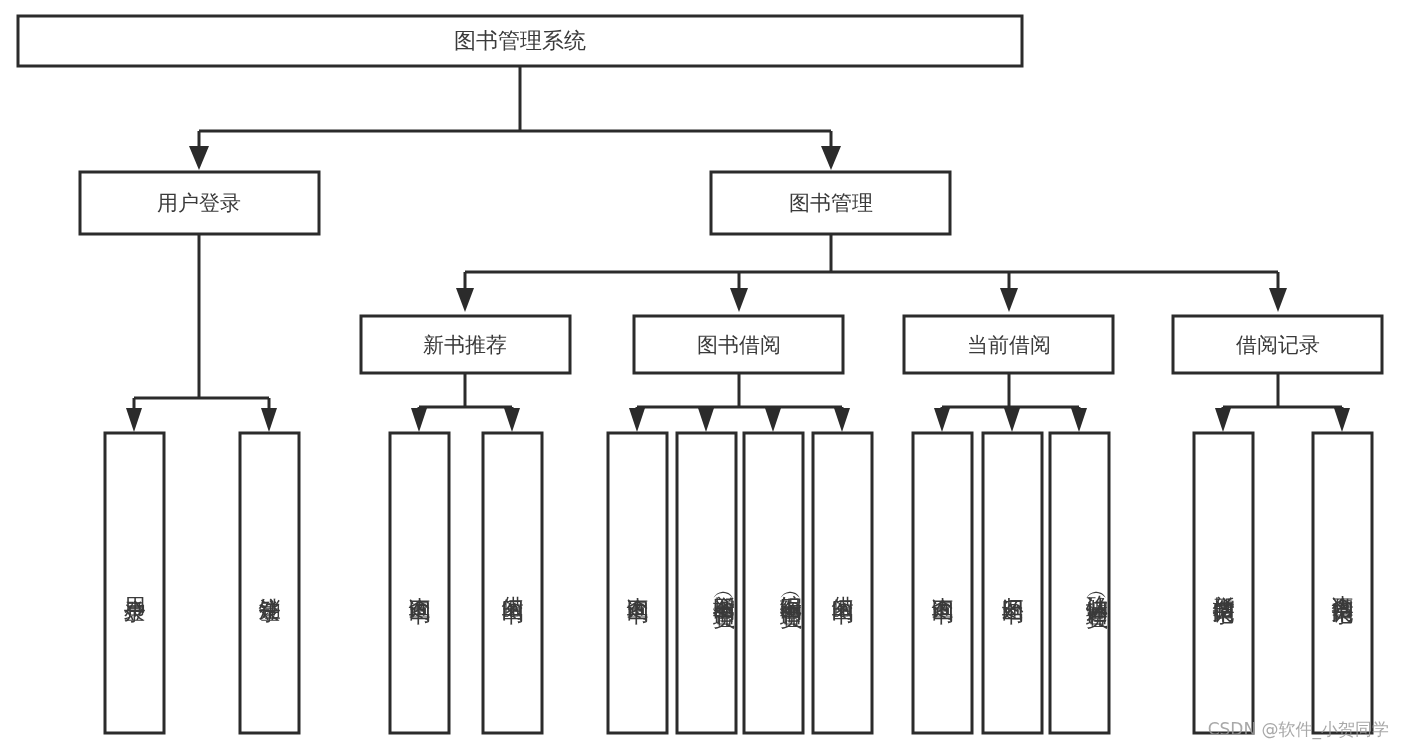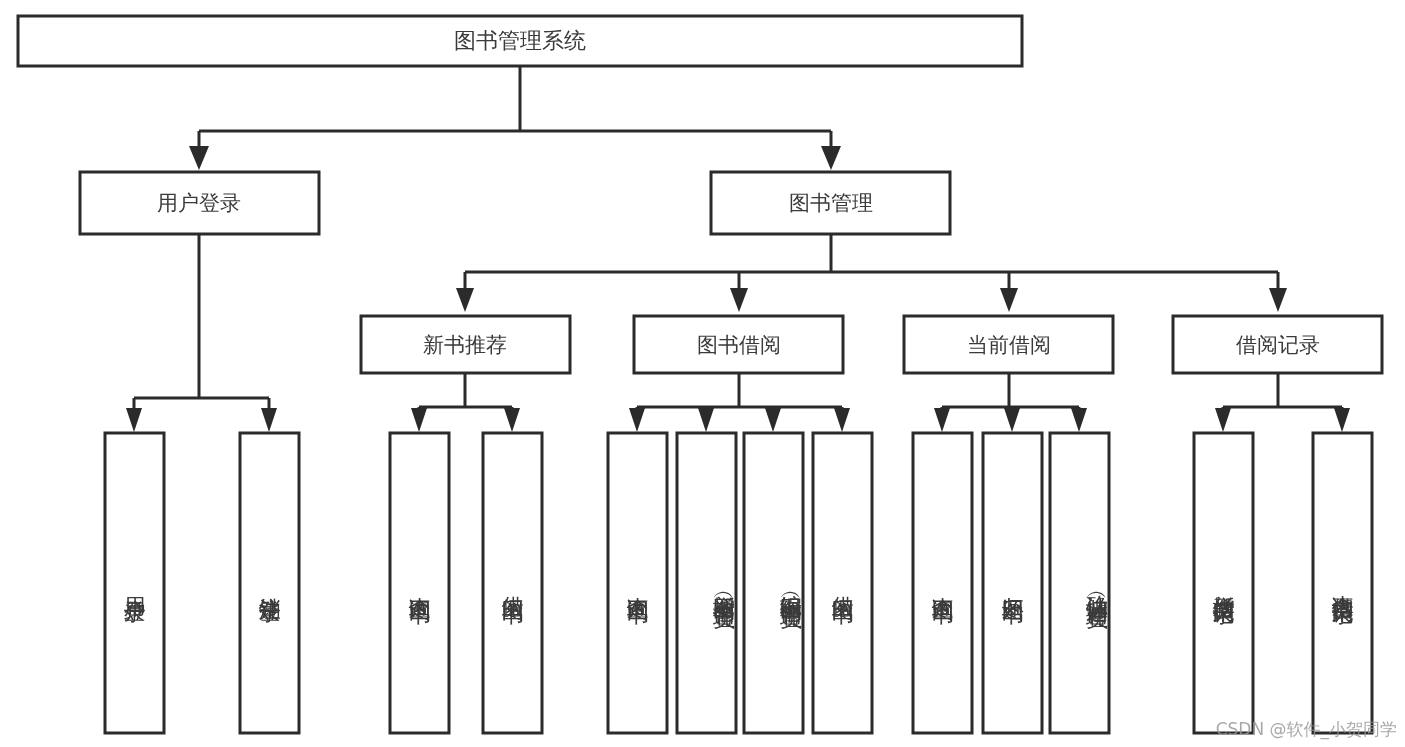--- a/index.html
+++ b/index.html
@@ -64,21 +64,21 @@
     font-family: "DejaVu Sans", "Liberation Sans", sans-serif;
     font-size: 22px;
     line-height: 1.12;
     letter-spacing: 2px;
     color: #3a3a3a;
     white-space: nowrap;
     pointer-events: none;
   }
   .watermark {
     position: absolute;
-    right: 8px;
+    right: 16px;
     bottom: 6px;
     font-family: "DejaVu Sans", "Liberation Sans", sans-serif;
     font-size: 17px;
     color: #9a9a9a;
     opacity: 0.85;
     white-space: nowrap;
   }
 </style>
 </head>
 <body>

